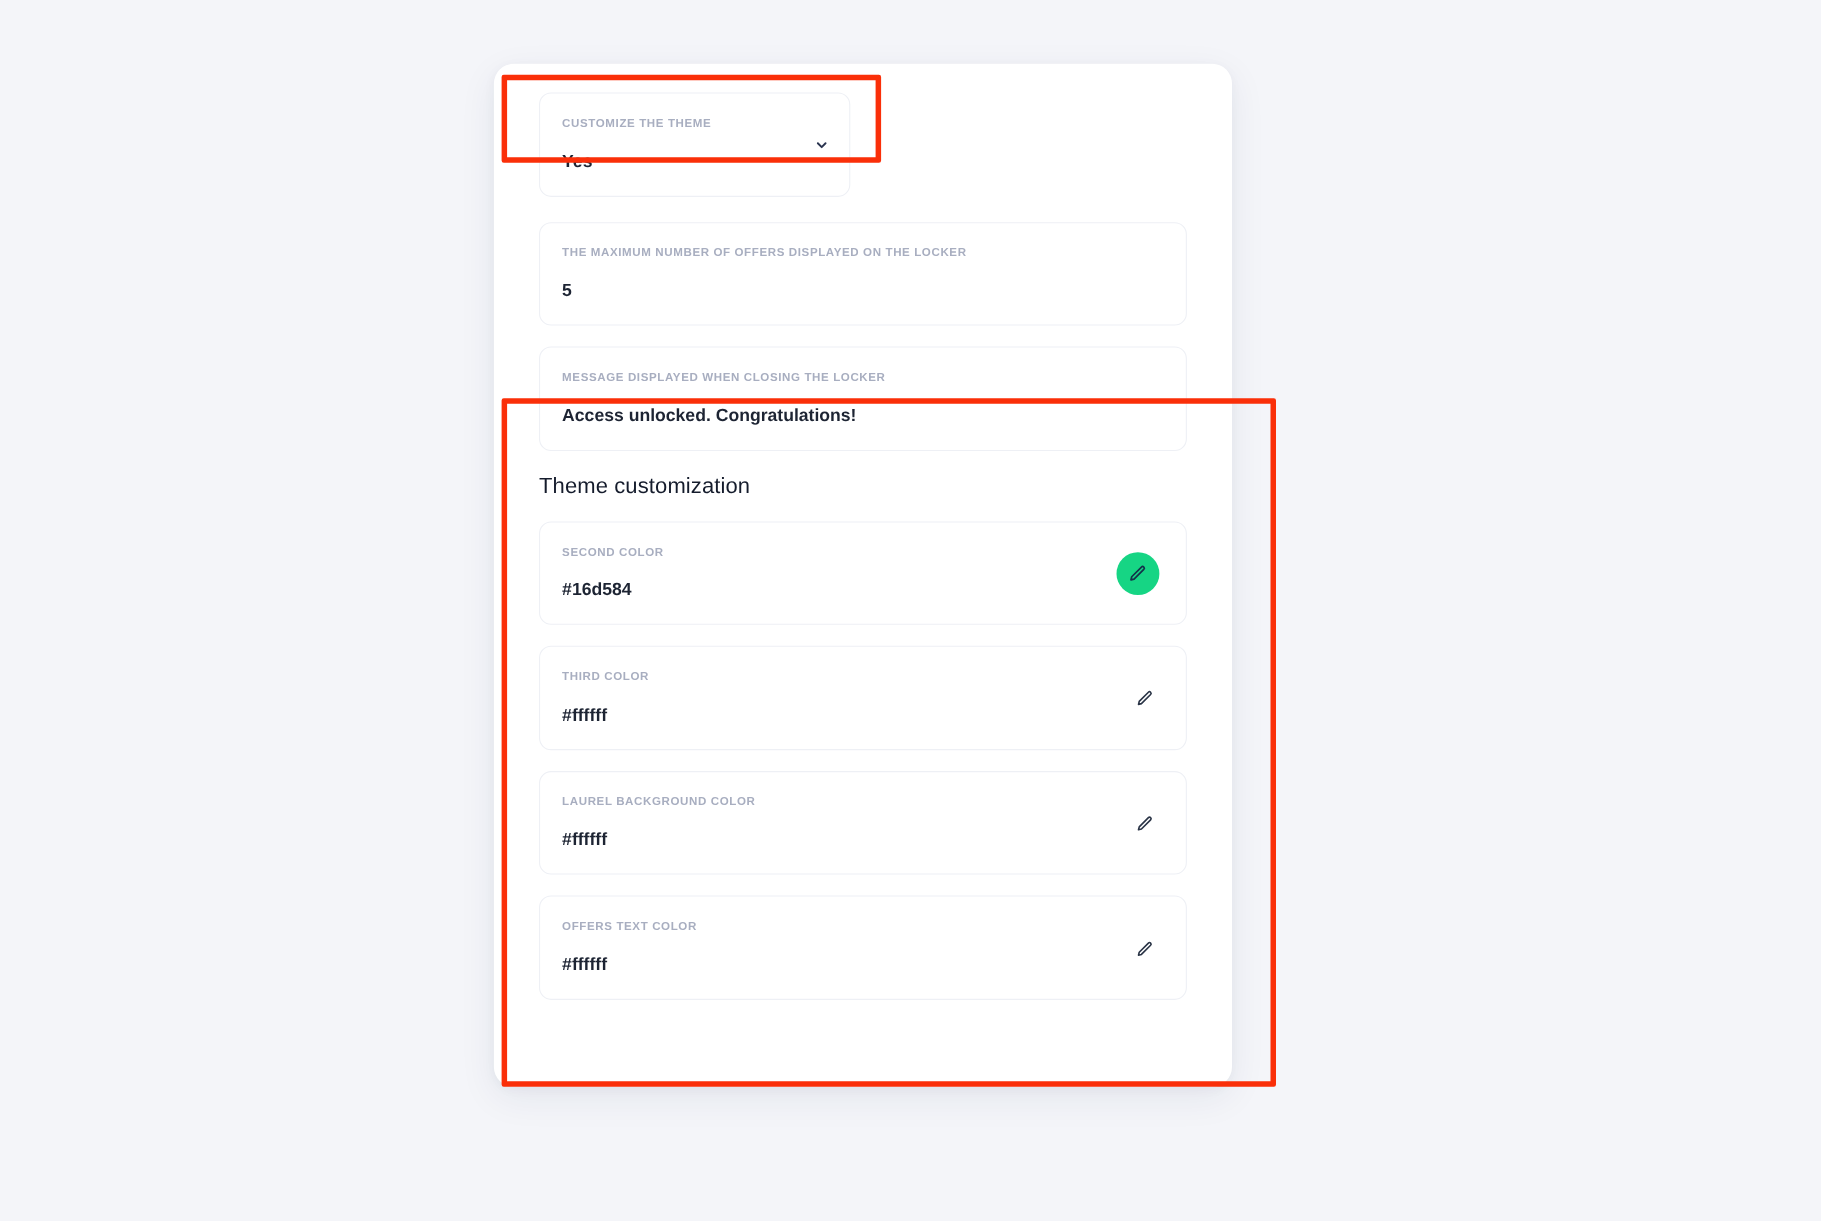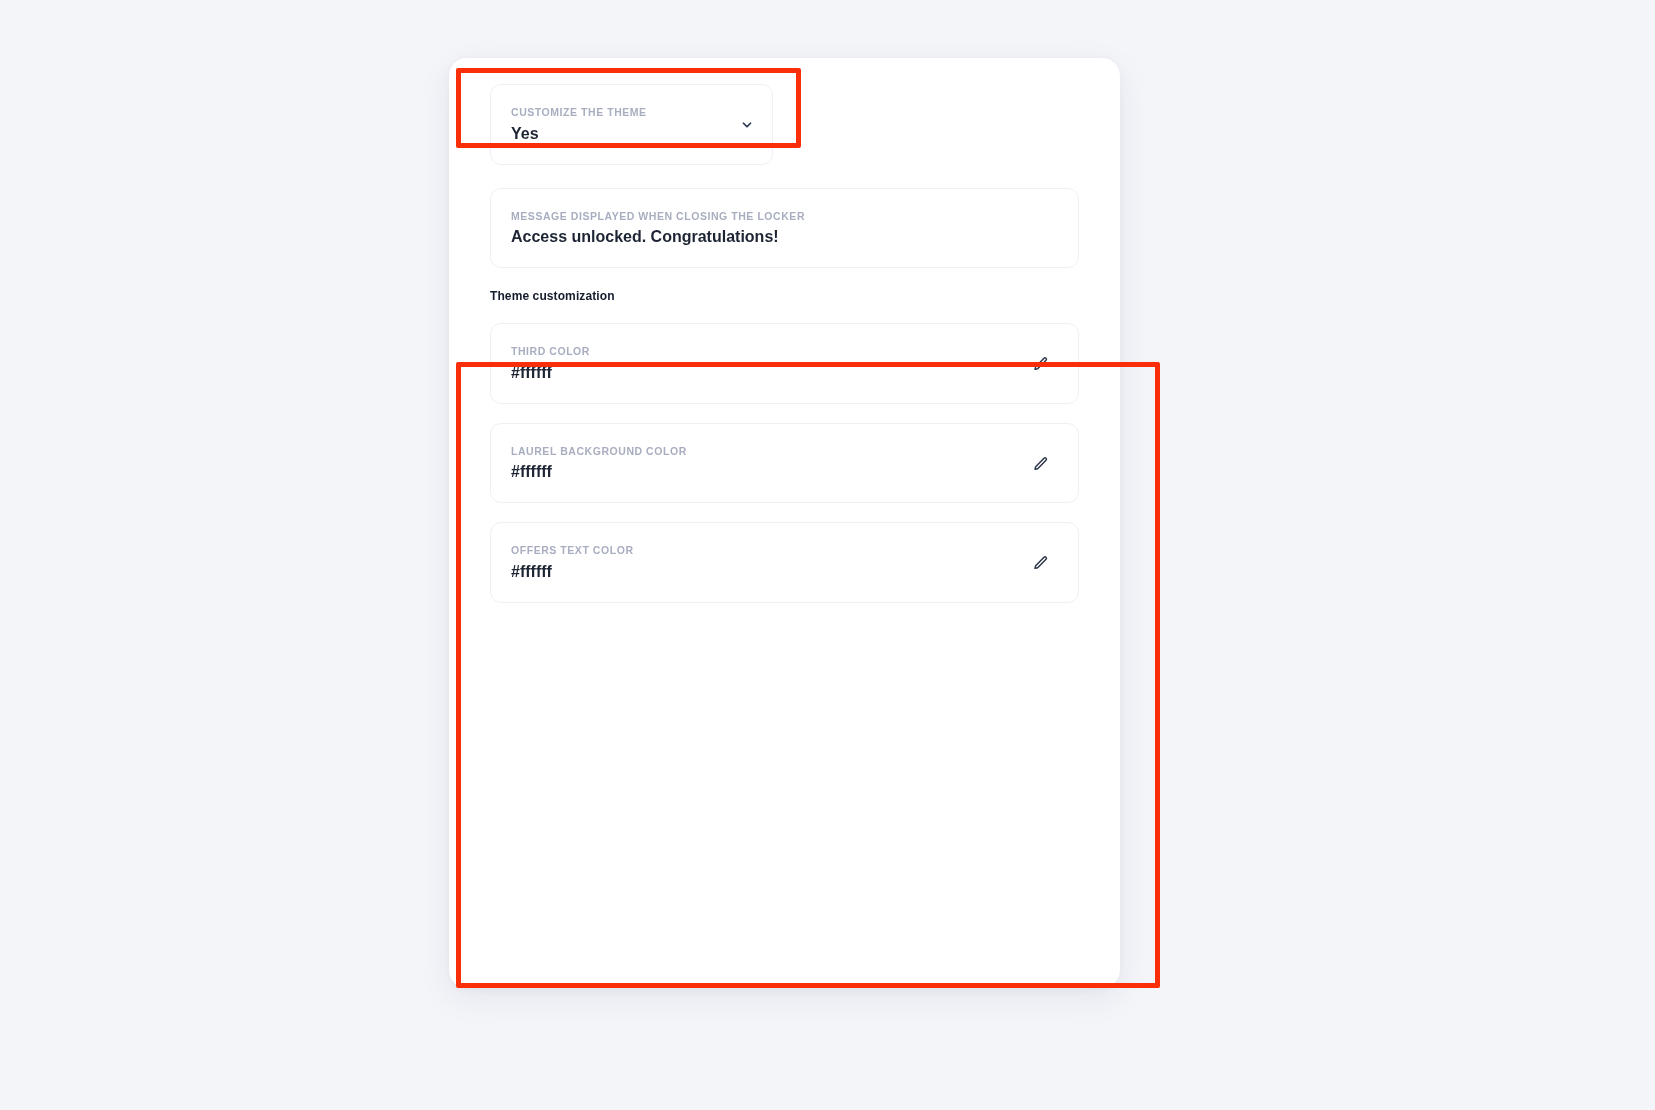--- a/index.html
+++ b/index.html
@@ -44,21 +44,21 @@
     margin-bottom: 19px;
     min-height: 62px;
     display: flex;
     align-items: center;
     justify-content: space-between;
   }
 
   .field-text {
     display: flex;
     flex-direction: column;
-    gap: 5px;
+    gap: 19px;
     min-width: 0;
   }
 
   .field-label {
     font-size: 10.5px;
     letter-spacing: 0.55px;
     color: #a8aec0;
     text-transform: uppercase;
     font-weight: 600;
     line-height: 1.1;
@@ -86,22 +86,22 @@
     height: 14px;
     display: block;
     color: #2b3550;
   }
 
   
   .wide-field { width: 100%; }
 
   
   .section-title {
-    font-size: 12px;
-    font-weight: 700;
+    font-size: 20px;
+    font-weight: 400;
     color: #151c2c;
     margin: 21px 0 20px 0;
     letter-spacing: 0.1px;
   }
 
   
   .theme-list { width: 100%; }
 
   
   .edit-btn {
@@ -160,33 +160,52 @@
         <span class="field-label">CUSTOMIZE THE THEME</span>
         <span class="field-value">Yes</span>
       </div>
       <span class="chevron">
         <svg viewBox="0 0 24 24" fill="none" stroke="currentColor" stroke-width="3" stroke-linecap="round" stroke-linejoin="round" width="14" height="14">
           <polyline points="6 9 12 15 18 9"></polyline>
         </svg>
       </span>
     </div>
 
+    <div class="field wide-field">
+      <div class="field-text">
+        <span class="field-label">THE MAXIMUM NUMBER OF OFFERS DISPLAYED ON THE LOCKER</span>
+        <span class="field-value">5</span>
+      </div>
+    </div>
 
     <div class="field wide-field">
       <div class="field-text">
         <span class="field-label">MESSAGE DISPLAYED WHEN CLOSING THE LOCKER</span>
         <span class="field-value">Access unlocked. Congratulations!</span>
       </div>
     </div>
 
     <h2 class="section-title">Theme customization</h2>
 
     <div class="theme-list">
 
 
+      <div class="field wide-field">
+        <div class="field-text">
+          <span class="field-label">SECOND COLOR</span>
+          <span class="field-value">#16d584</span>
+        </div>
+        <button class="edit-btn filled-green">
+          <span>
+            <svg class="pencil" viewBox="0 0 24 24" fill="none" stroke="currentColor" stroke-width="2.2" stroke-linecap="round" stroke-linejoin="round">
+              <path d="M16.5 3.5a2.12 2.12 0 0 1 3 3L7 19l-4 1 1-4Z"></path>
+            </svg>
+          </span>
+        </button>
+      </div>
 
       <div class="field wide-field">
         <div class="field-text">
           <span class="field-label">THIRD COLOR</span>
           <span class="field-value">#ffffff</span>
         </div>
         <button class="edit-btn plain">
           <span>
             <svg class="pencil" viewBox="0 0 24 24" fill="none" stroke="currentColor" stroke-width="2.2" stroke-linecap="round" stroke-linejoin="round">
               <path d="M16.5 3.5a2.12 2.12 0 0 1 3 3L7 19l-4 1 1-4Z"></path>

